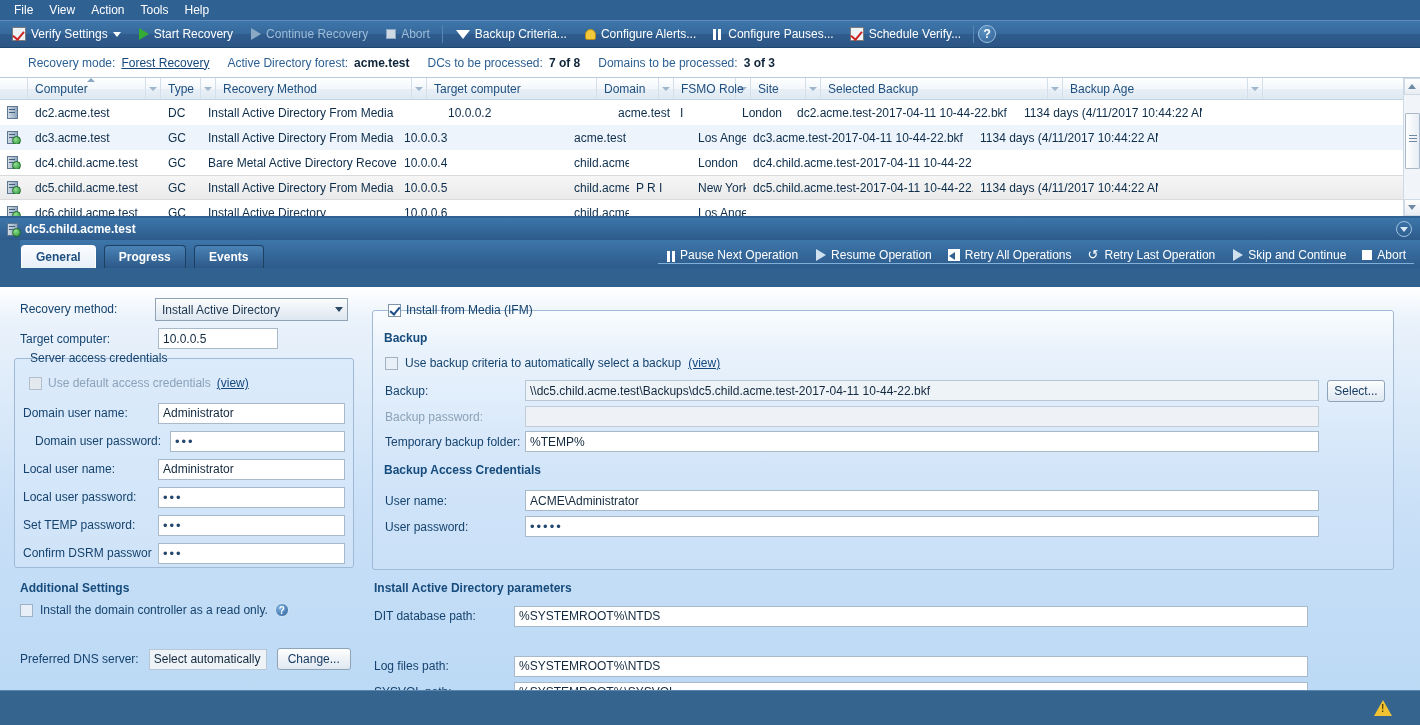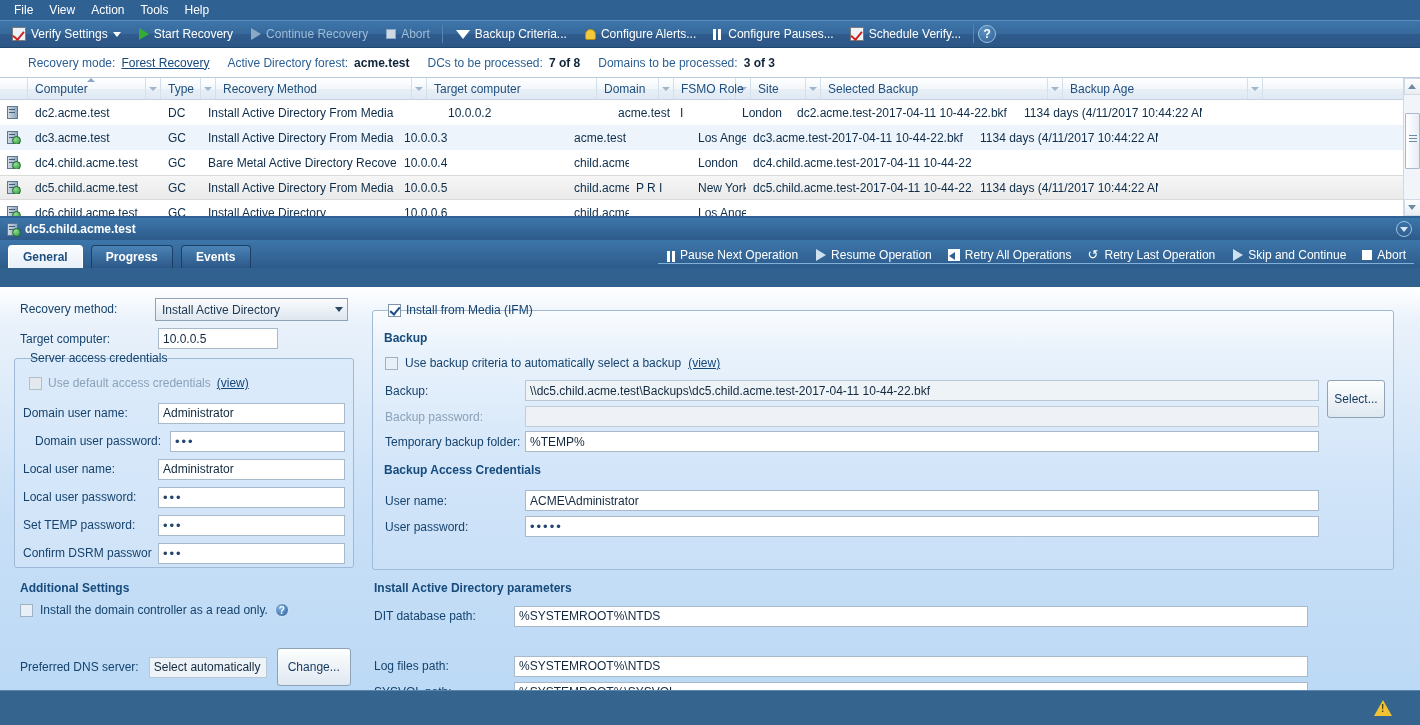--- a/index.html
+++ b/index.html
@@ -133,21 +133,21 @@
     position:relative;
   }
   .chev {
     position:absolute; right:8px; top:3px; width:16px;height:16px;border-radius:50%;
     border:1px solid #9cc4e4; display:flex;align-items:center;justify-content:center;
   }
   .chev .c { width:0;height:0;border-left:4px solid transparent;border-right:4px solid transparent;border-top:5px solid #d8e8f6; margin-top:1px;}
 
   .tabbar {
     height:28px; background: linear-gradient(to bottom,#3d76aa,#2d5b8b);
-    display:flex; align-items:flex-end; padding-left:8px; position:relative;
+    display:flex; align-items:flex-end; padding-left:1px; position:relative;margin-left:20px;
   }
   .tab {
     height:23px; min-width:70px; padding:0 14px; margin-right:8px;
     display:flex;align-items:center;justify-content:center;
     font-size:12px; font-weight:bold; color:#ffffff;
     background: linear-gradient(to bottom,#53传,#2b5888);
     background: linear-gradient(to bottom,#4b83b6 0%, #2b5888 100%);
     border:1px solid #1d3f63; border-bottom:none; border-radius:4px 4px 0 0;
   }
   .tab.active {
@@ -187,21 +187,21 @@
   .dots { color:#23476e; letter-spacing:2px; font-size:13px; }
 
   .combo {
     height:23px; background: linear-gradient(to bottom,#fbfcfd,#dde6ef);
     border:1px solid #8fa3b6; display:flex;align-items:center;justify-content:space-between;
     padding:0 4px 0 6px; color:#203a54; font-size:12px;
   }
   .combo .c { width:0;height:0;border-left:4px solid transparent;border-right:4px solid transparent;border-top:5px solid #2b4a68;}
 
   .btn {
-    height:38px; padding:0 10px; display:flex;align-items:center;justify-content:center;
+    height:22px; padding:0 10px; display:flex;align-items:center;justify-content:center;
     background: linear-gradient(to bottom,#fdfefe,#dfe8f1);
     border:1px solid #8fa3b6; border-radius:3px; color:#13385e; font-size:12px;
   }
 
   .cb { width:13px;height:13px; border:1px solid #7f96ab; background:#ffffff; position:relative; flex:0 0 13px; }
   .cb.dis { background:#e3e9ef; border-color:#b2bfcb; }
   .cb.checked::after{
     content:""; position:absolute; left:3px; top:0px; width:4px;height:8px;
     border:2px solid #1a4d86; border-top:none; border-left:none; transform:rotate(40deg);
   }

